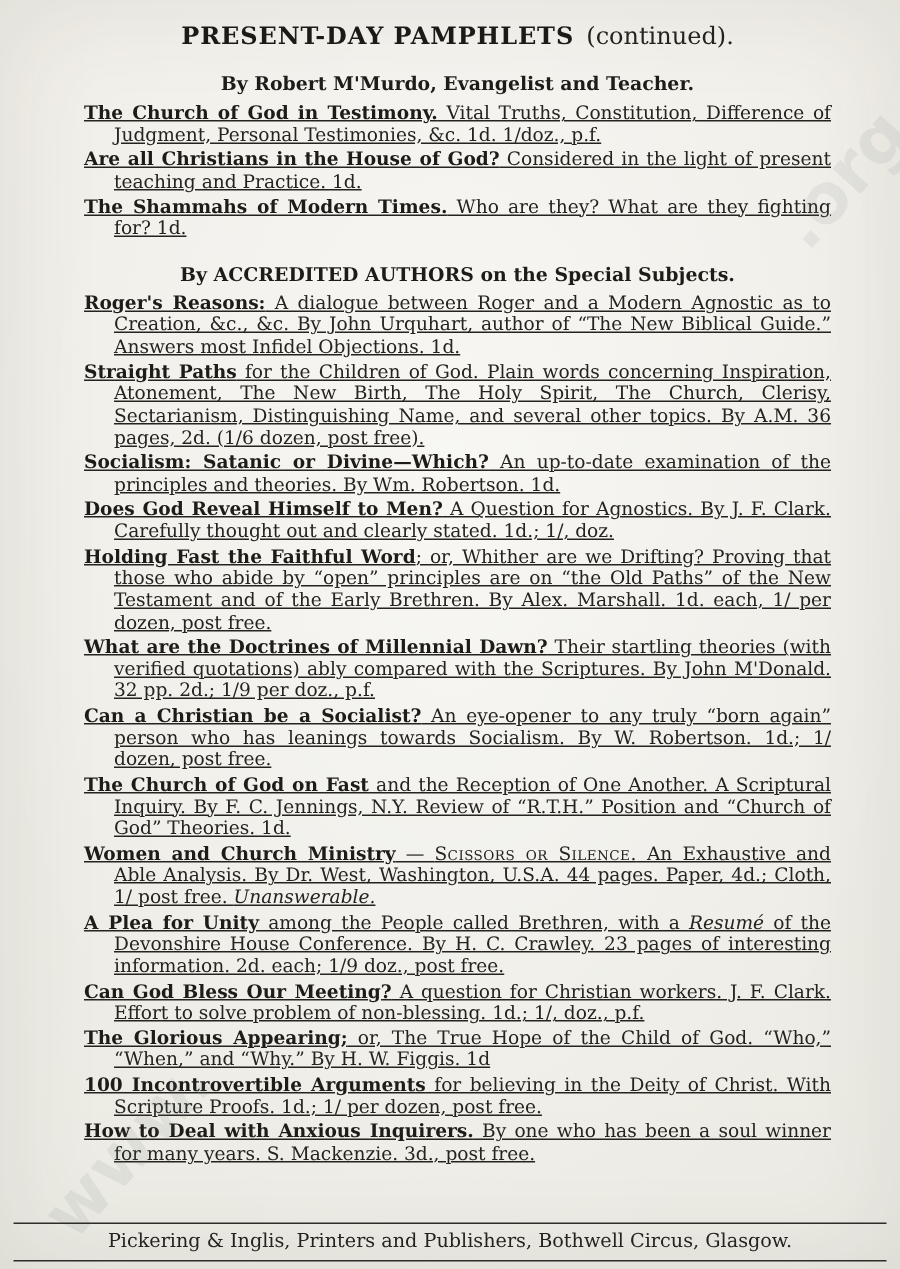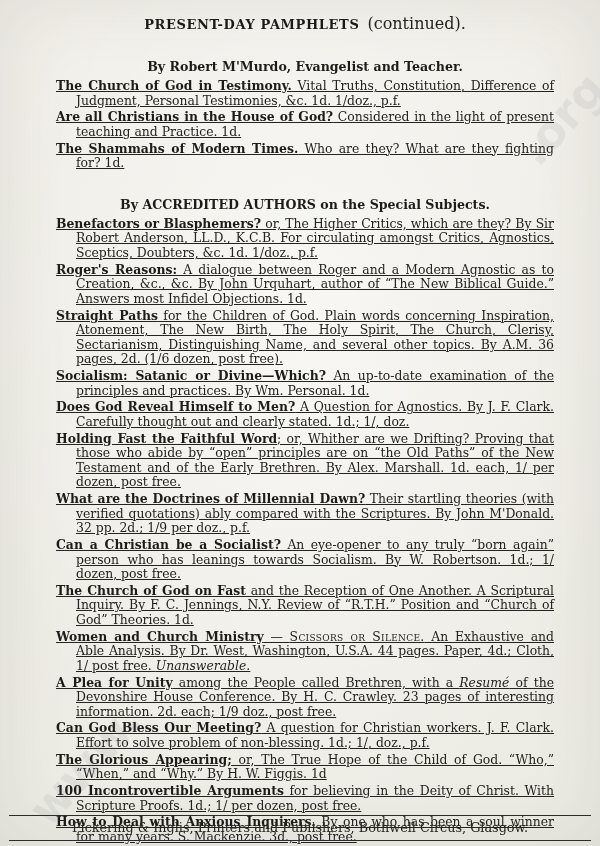--- a/index.html
+++ b/index.html
@@ -12,27 +12,27 @@
     padding: 12px 46px 0 56px;
     overflow: hidden;
     font-family: "DejaVu Serif", "Liberation Serif", serif;
     color: #25231f;
     background:
       radial-gradient(ellipse at 50% 40%, rgba(255,255,255,0.55), rgba(0,0,0,0) 75%),
       linear-gradient(#f1efe9, #ecebe4);
     box-shadow: inset 0 0 70px rgba(70,65,50,0.10);
   }
   .title { text-align: center; margin: 2px 0 9px 0; white-space: nowrap; }
-  .title-main { font-weight: bold; font-size: 13px; letter-spacing: 0.6px; color: #1c1a17; }
+  .title-main { font-weight: bold; font-size: 16px; letter-spacing: 0.6px; color: #1c1a17; }
   .title-suffix { font-size: 16px; margin-left: 3px; }
   .section-heading {
     text-align: center;
     font-weight: bold;
     font-size: 12.6px;
-    margin: 26px 0 5px 0;
+    margin: 15px 0 5px 0;
     color: #1e1c19;
   }
   .entry {
     margin: 0 0 2px 0;
     padding-left: 20px;
     text-indent: -20px;
     text-align: justify;
     font-size: 12.4px;
     line-height: 1.18;
     text-decoration: underline;
@@ -78,24 +78,23 @@
     <span class="title-main">PRESENT-DAY PAMPHLETS</span>
     <span class="title-suffix">(continued).</span>
   </div>
 
   <div>
       <div class="section-heading">By Robert M'Murdo, Evangelist and Teacher.</div>
       <p class="entry"><span class="seg-b">The Church of God in Testimony.</span><span class="seg-r"> Vital Truths, Constitution, Difference of Judgment, Personal Testimonies, &amp;c. 1d. 1/doz., p.f.</span></p>
       <p class="entry"><span class="seg-b">Are all Christians in the House of God?</span><span class="seg-r"> Considered in the light of present teaching and Practice. 1d.</span></p>
       <p class="entry"><span class="seg-b">The Shammahs of Modern Times.</span><span class="seg-r"> Who are they? What are they fighting for? 1d.</span></p>
       <div class="section-heading">By ACCREDITED AUTHORS on the Special Subjects.</div>
-      <p class="entry"><span class="seg-b">Benefactors or Blasphemers?</span><span class="seg-r"> or, The Higher Critics, which are they? By Sir Robert Anderson, LL.D., K.C.B. For circulating amongst Critics, Agnostics, Sceptics, Doubters, &amp;c. 1d. 1/doz., p.f.</span></p>
       <p class="entry"><span class="seg-b">Roger's Reasons:</span><span class="seg-r"> A dialogue between Roger and a Modern Agnostic as to Creation, &amp;c., &amp;c. By John Urquhart, author of “The New Biblical Guide.” Answers most Infidel Objections. 1d.</span></p>
       <p class="entry"><span class="seg-b">Straight Paths</span><span class="seg-r"> for the Children of God. Plain words concerning Inspiration, Atonement, The New Birth, The Holy Spirit, The Church, Clerisy, Sectarianism, Distinguishing Name, and several other topics. By A.M. 36 pages, 2d. (1/6 dozen, post free).</span></p>
-      <p class="entry"><span class="seg-b">Socialism: Satanic or Divine—Which?</span><span class="seg-r"> An up-to-date examination of the principles and practices. By Wm. Personal. 1d.</span></p>
+      <p class="entry"><span class="seg-b">Socialism: Satanic or Divine—Which?</span><span class="seg-r"> An up-to-date examination of the principles and theories. By Wm. Robertson. 1d.</span></p>
       <p class="entry"><span class="seg-b">Does God Reveal Himself to Men?</span><span class="seg-r"> A Question for Agnostics. By J. F. Clark. Carefully thought out and clearly stated. 1d.; 1/, doz.</span></p>
       <p class="entry"><span class="seg-b">Holding Fast the Faithful Word</span><span class="seg-r">; or, Whither are we Drifting? Proving that those who abide by “open” principles are on “the Old Paths” of the New Testament and of the Early Brethren. By Alex. Marshall. 1d. each, 1/ per dozen, post free.</span></p>
       <p class="entry"><span class="seg-b">What are the Doctrines of Millennial Dawn?</span><span class="seg-r"> Their startling theories (with verified quotations) ably compared with the Scriptures. By John M'Donald. 32 pp. 2d.; 1/9 per doz., p.f.</span></p>
       <p class="entry"><span class="seg-b">Can a Christian be a Socialist?</span><span class="seg-r"> An eye-opener to any truly “born again” person who has leanings towards Socialism. By W. Robertson. 1d.; 1/ dozen, post free.</span></p>
       <p class="entry"><span class="seg-b">The Church of God on Fast</span><span class="seg-r"> and the Reception of One Another. A Scriptural Inquiry. By F. C. Jennings, N.Y. Review of “R.T.H.” Position and “Church of God” Theories. 1d.</span></p>
       <p class="entry"><span class="seg-b">Women and Church Ministry</span><span class="seg-r"> — </span><span class="seg-sc">Scissors or Silence.</span><span class="seg-r"> An Exhaustive and Able Analysis. By Dr. West, Washington, U.S.A. 44 pages. Paper, 4d.; Cloth, 1/ post free. </span><span class="seg-i">Unanswerable.</span></p>
       <p class="entry"><span class="seg-b">A Plea for Unity</span><span class="seg-r"> among the People called Brethren, with a </span><span class="seg-i">Resumé</span><span class="seg-r"> of the Devonshire House Conference. By H. C. Crawley. 23 pages of interesting information. 2d. each; 1/9 doz., post free.</span></p>
       <p class="entry"><span class="seg-b">Can God Bless Our Meeting?</span><span class="seg-r"> A question for Christian workers. J. F. Clark. Effort to solve problem of non-blessing. 1d.; 1/, doz., p.f.</span></p>
       <p class="entry"><span class="seg-b">The Glorious Appearing;</span><span class="seg-r"> or, The True Hope of the Child of God. “Who,” “When,” and “Why.” By H. W. Figgis. 1d</span></p>
       <p class="entry"><span class="seg-b">100 Incontrovertible Arguments</span><span class="seg-r"> for believing in the Deity of Christ. With Scripture Proofs. 1d.; 1/ per dozen, post free.</span></p>

